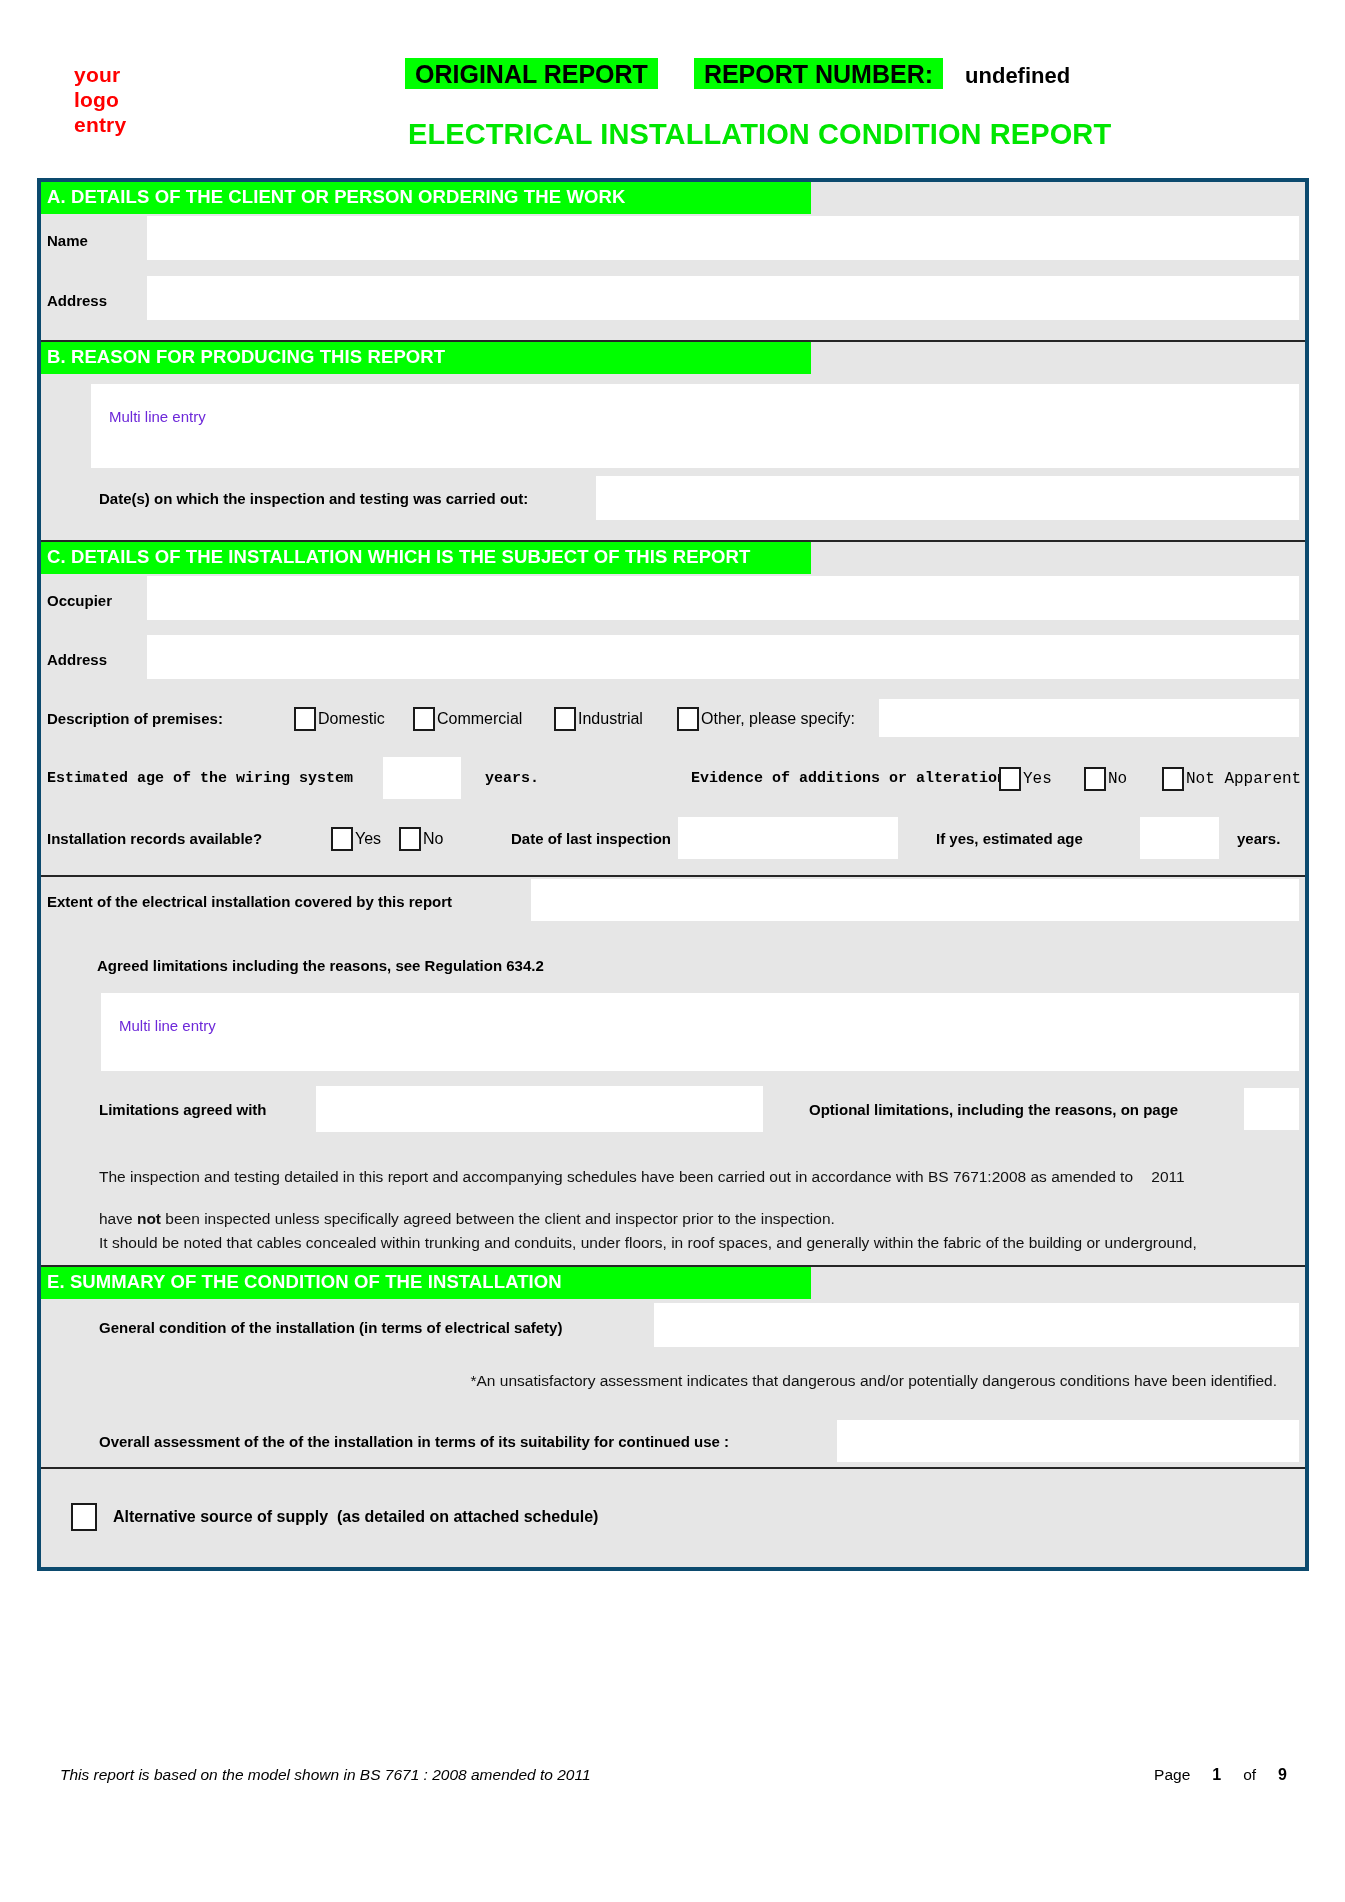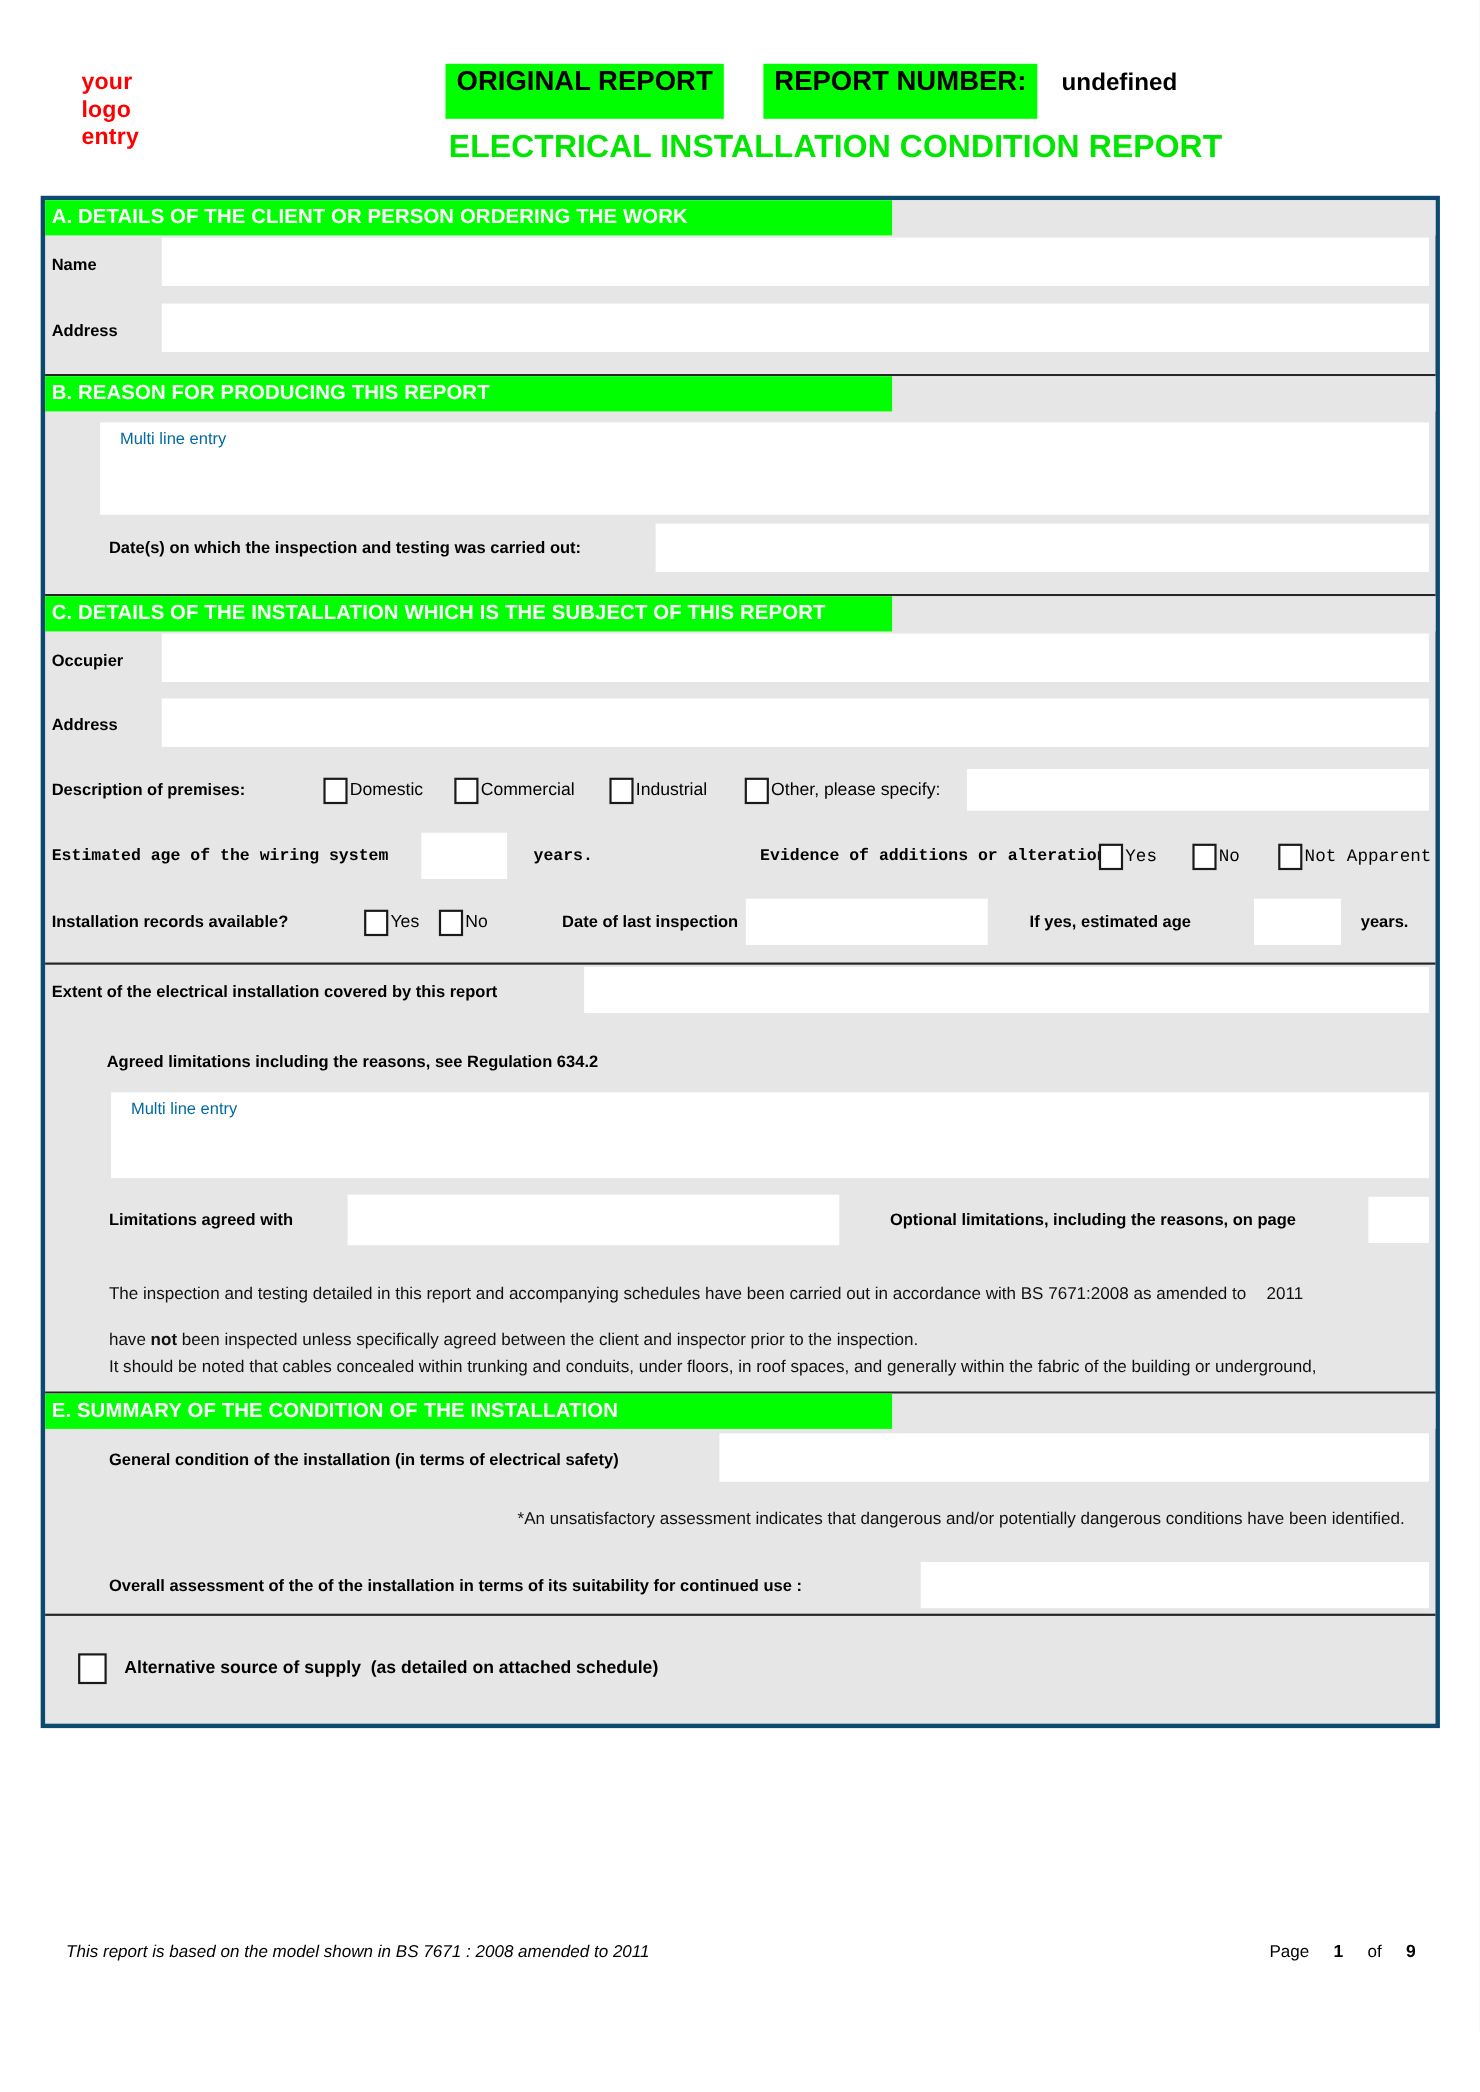--- a/index.html
+++ b/index.html
@@ -35,21 +35,21 @@
     position: absolute;
     left: 405px;
     top: 58px;
     display: flex;
     align-items: baseline;
   }
   .hl {
     background: #00ff00;
     font-weight: bold;
     font-size: 25px;
-    padding: 3px 10px 21px 10px;
+    padding: 3px 10px 2px 10px;
     white-space: nowrap;
     line-height: 1.05;
   }
   .hdr-gap { width: 36px; }
   .undef {
     font-weight: bold;
     font-size: 22px;
     margin-left: 22px;
     white-space: nowrap;
   }
@@ -104,22 +104,22 @@
   .lbl {
     font-weight: bold;
     font-size: 15px;
     white-space: nowrap;
   }
   .fld {
     background: #ffffff;
   }
   .fldtext {
     font-size: 15px;
-    padding: 7px 0 0 18px;
-    color: #0369a1;
+    padding: 24px 0 0 18px;
+    color: #6d28d9;
   }
   .cbx {
     display: inline-block;
     width: 22px; height: 24px;
     border: 2px solid #1a1a1a;
     background: #ffffff;
     vertical-align: middle;
   }
   .cbl {
     font-size: 16px;

